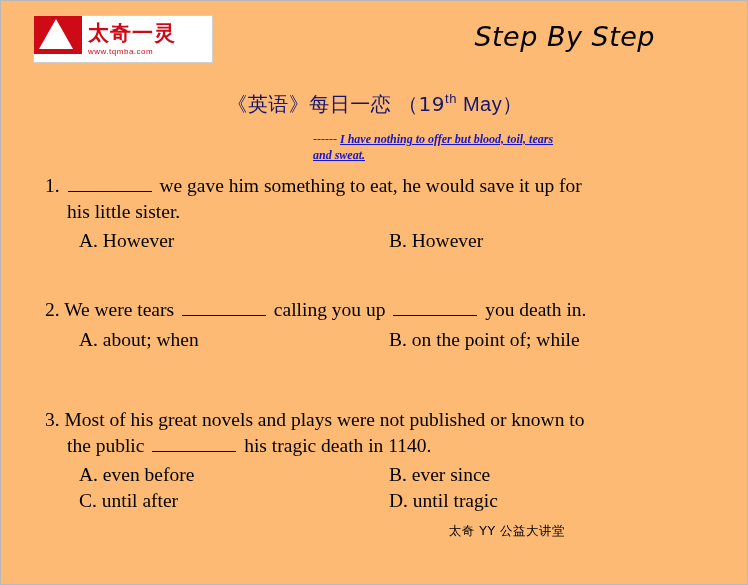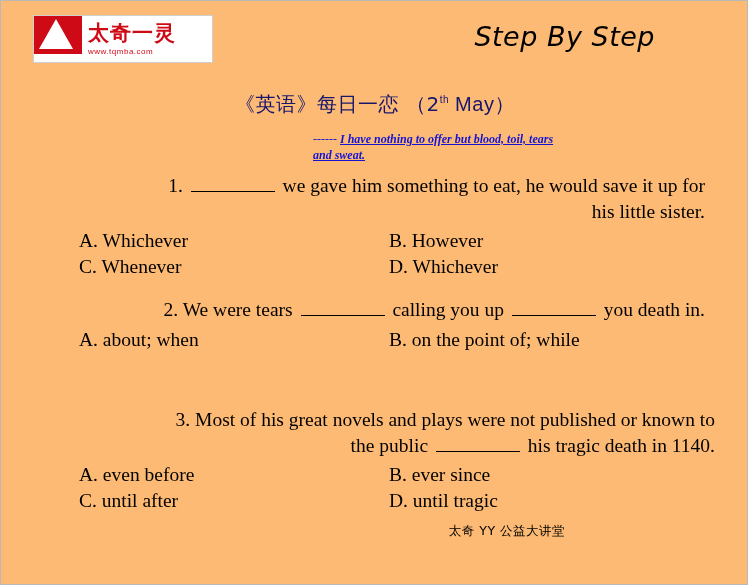--- a/index.html
+++ b/index.html
@@ -106,21 +106,21 @@
     text-align: center;
     font-family: "DejaVu Sans", sans-serif;
     font-size: 20px;
     color: #16166b;
     letter-spacing: 0.5px;
   }
   .subject-line .eng {
     font-family: "Liberation Sans", sans-serif;
   }
   .subject-line sup {
-    font-size: 10px;
+    font-size: 13px;
     vertical-align: super;
   }
 
   
   .quote {
     position: absolute;
     left: 312px;
     top: 131px;
     width: 370px;
     font-family: Liberation Serif, serif;
@@ -144,21 +144,21 @@
     position: absolute;
     color: #000000;
     font-family: "Liberation Serif", serif;
     font-size: 19.5px;
     line-height: 1.32;
   }
   .q1 { left: 44px; top: 172px; width: 660px; }
   .q2 { left: 44px; top: 296px; width: 660px; }
   .q3 { left: 44px; top: 406px; width: 670px; }
 
-  .q-stem { display: block; text-align: right; }
+  .q-stem { display: block; }
   .q-stem .indent2 { display: block; padding-left: 22px; }
 
   .opts {
     display: block;
     margin-top: 4px;
     padding-left: 34px;
   }
   .opt-row {
     display: block;
     white-space: nowrap;
@@ -199,40 +199,37 @@
     </div>
     <div class="logo-text">
       <div class="logo-cn">太奇一灵</div>
       <div class="logo-url">www.tqmba.com</div>
     </div>
   </div>
 
   <div class="step-title">Step By Step</div>
 
   <div class="subject-line">
-    <span>《英语》每日一恋 （2</span><sup class="eng">th</sup><span class="eng"> May）</span>
+    <span>《英语》每日一恋 （19</span><sup class="eng">th</sup><span class="eng"> May）</span>
   </div>
 
   <div class="quote">
     <span class="dashes">------ </span><u>I have nothing to offer but blood, toil, tears</u><br>
     <u>and sweat.</u>
   </div>
 
   <div class="q q1">
     <span class="q-stem">
       <span>1.</span>
       <span class="blank"></span><span> we gave him something to eat, he would save it up for</span>
       <span class="indent2">his little sister.</span>
     </span>
     <span class="opts">
       <span class="opt-row">
-        <span class="opt-a">A. Whichever</span><span>B. However</span>
-      </span>
-      <span class="opt-row">
-        <span class="opt-c">C. Whenever</span><span>D. Whichever</span>
+        <span class="opt-a">A. However</span><span>B. However</span>
       </span>
     </span>
   </div>
 
   <div class="q q2">
     <span class="q-stem">
       <span>2.</span><span> We were tears </span><span class="blank"></span><span> calling you up </span><span class="blank"></span><span> you death in.</span>
     </span>
     <span class="opts">
       <span class="opt-row">

